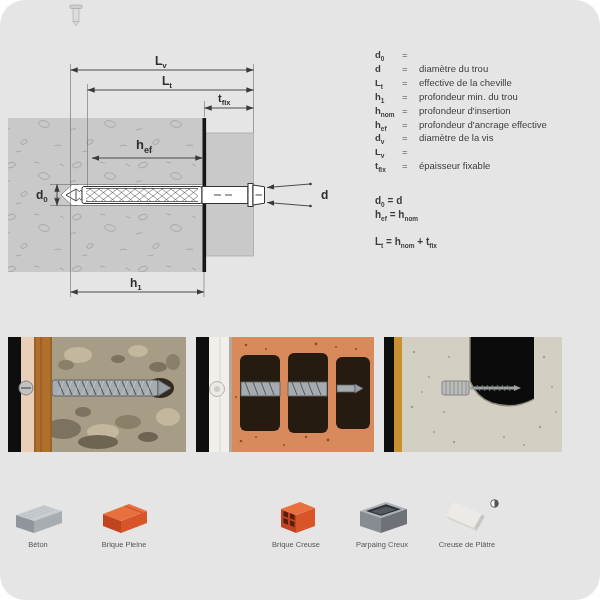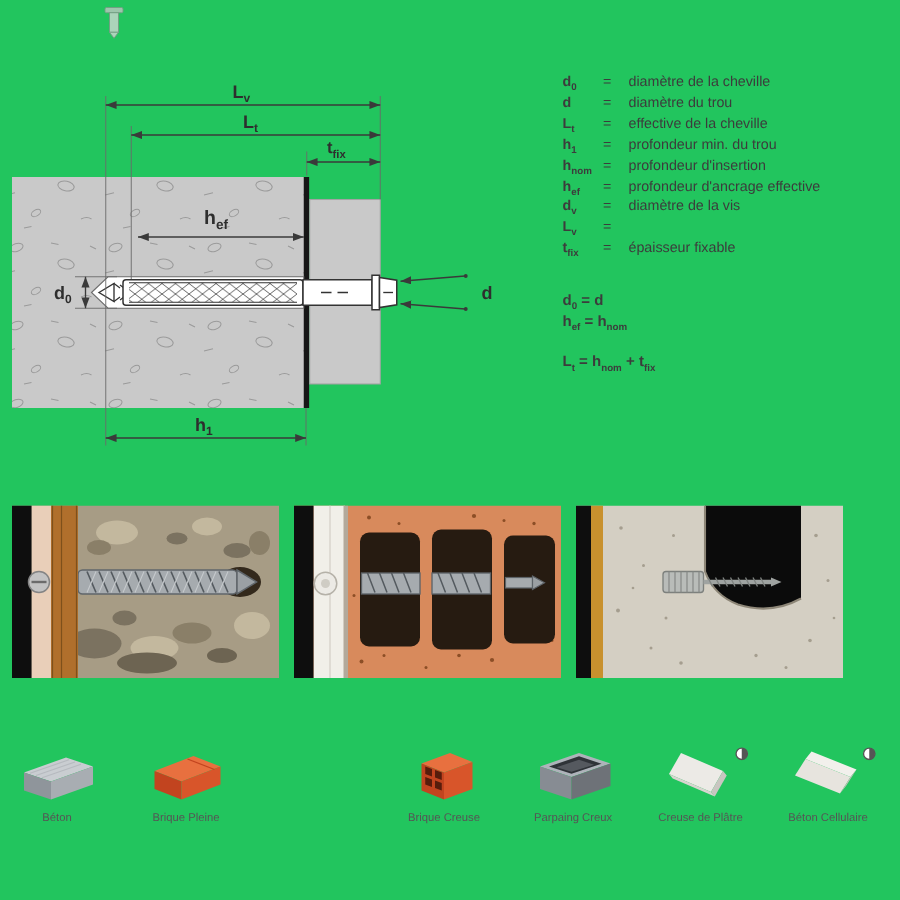--- a/index.html
+++ b/index.html
@@ -1,17 +1,17 @@
 <!DOCTYPE html>
 <html><head>
 <meta charset="utf-8">
 <style>
   html,body{margin:0;padding:0;background:#fff;}
-  .canvas{position:relative;width:600px;height:600px;background:#22c55e;overflow:hidden;
-          font-family:"Liberation Sans",sans-serif;color:#3c3c3c;}
+  .canvas{position:relative;width:600px;height:600px;background:#e5e5e5;overflow:hidden;
+          font-family:"Liberation Sans",sans-serif;color:#3c3c3c;border-radius:25px;}
   
   .legend{position:absolute;left:375px;top:48px;width:222px;font-size:9.5px;line-height:13.9px;}
   .legend-row{display:flex;}
   .lg-sym{width:27px;font-weight:bold;flex:0 0 27px;}
   .lg-eq{width:17px;flex:0 0 17px;}
   .lg-def{flex:1;}
   sub{font-size:6.5px;line-height:0;}
   
   .formulas{position:absolute;left:375px;top:194px;font-size:10px;font-weight:bold;line-height:14px;}
   .formula.gap{margin-top:13px;}
@@ -119,21 +119,20 @@
       <text x="130" y="287" font-size="12"><tspan>h</tspan><tspan dy="3" font-size="8">1</tspan></text>
       <text x="36" y="199" font-size="12"><tspan>d</tspan><tspan dy="3" font-size="8">0</tspan></text>
       <text x="321" y="199" font-size="12"><tspan>d</tspan><tspan dy="3" font-size="8"></tspan></text>
     </svg>
   </div>
 
   <div class="legend">
     <div class="legend-row">
         <span class="lg-sym"><span>d</span><sub>0</sub></span>
         <span class="lg-eq">=</span>
-        <span class="lg-def">diamètre de la cheville</span>
       </div>
     <div class="legend-row">
         <span class="lg-sym"><span>d</span><sub></sub></span>
         <span class="lg-eq">=</span>
         <span class="lg-def">diamètre du trou</span>
       </div>
     <div class="legend-row">
         <span class="lg-sym"><span>L</span><sub>t</sub></span>
         <span class="lg-eq">=</span>
         <span class="lg-def">effective de la cheville</span>
@@ -359,30 +358,14 @@
       <span class="badge">
         <svg width="9" height="9" viewBox="0 0 9 9">
             <circle cx="4.5" cy="4.5" r="3.8" fill="#fff" stroke="#555" stroke-width="0.9"></circle>
             <path d="M4.5,0.7 A3.8,3.8 0 0 1 4.5,8.3 Z" fill="#555"></path>
           </svg>
       </span>
     </div>
     <div class="mat-label">Creuse de Plâtre</div>
   </div>
 
-  <div class="mat" style="left:510px">
-    <div class="mat-icon">
-      <svg width="58" height="40" viewBox="0 0 58 40">
-        <polygon points="14,10 18,5 48,17 44,22" fill="#f2f0ec"></polygon>
-        <polygon points="14,10 44,22 37,33 7,21" fill="#e7e4de"></polygon>
-        <polygon points="44,22 48,17 41,28 37,33" fill="#c5c1ba"></polygon>
-      </svg>
-      <span class="badge">
-        <svg width="9" height="9" viewBox="0 0 9 9">
-            <circle cx="4.5" cy="4.5" r="3.8" fill="#fff" stroke="#555" stroke-width="0.9"></circle>
-            <path d="M4.5,0.7 A3.8,3.8 0 0 1 4.5,8.3 Z" fill="#555"></path>
-          </svg>
-      </span>
-    </div>
-    <div class="mat-label">Béton Cellulaire</div>
-  </div>
 
 </div>
 
 </body></html>

